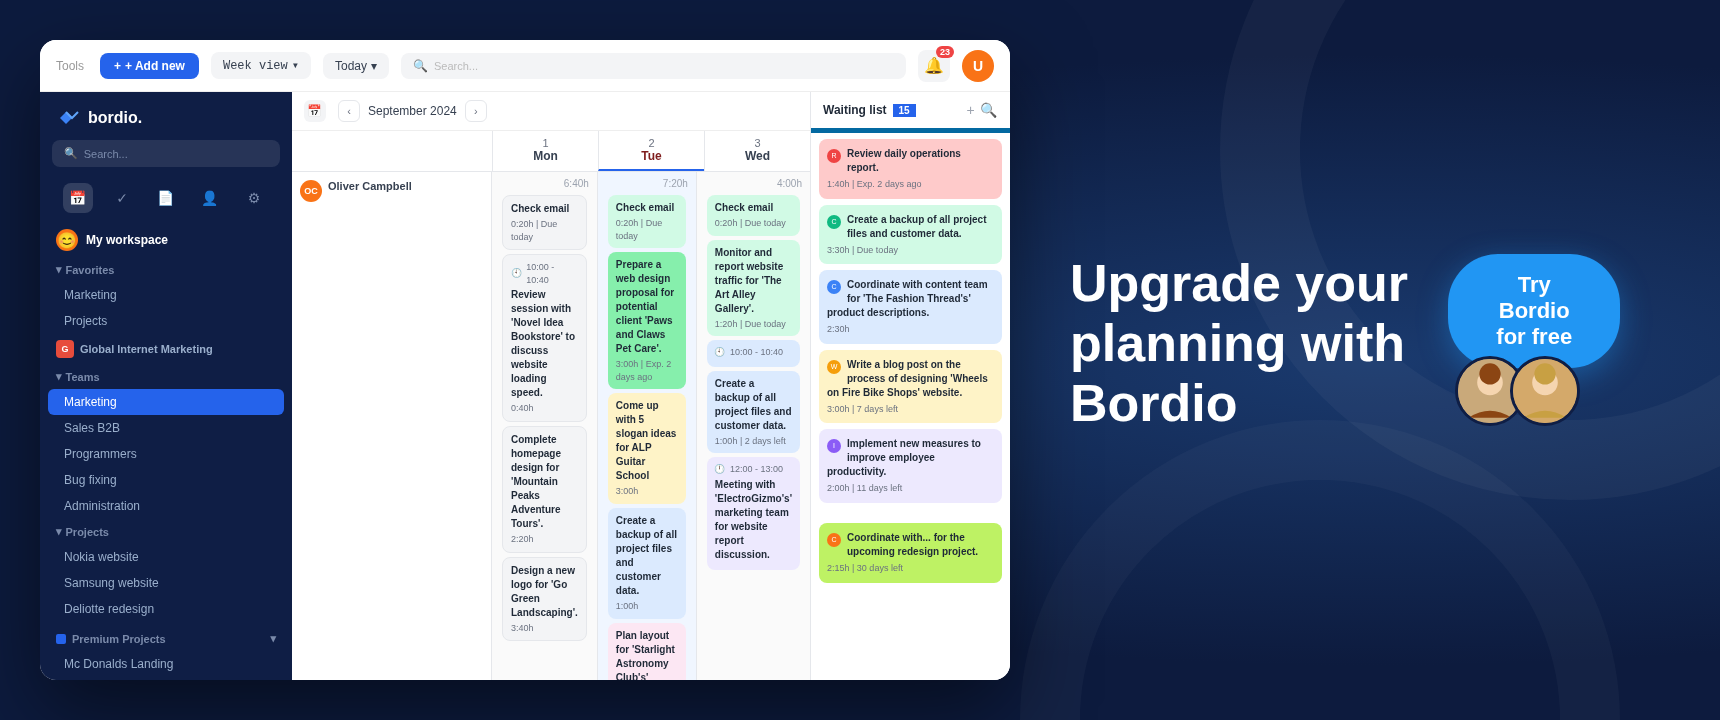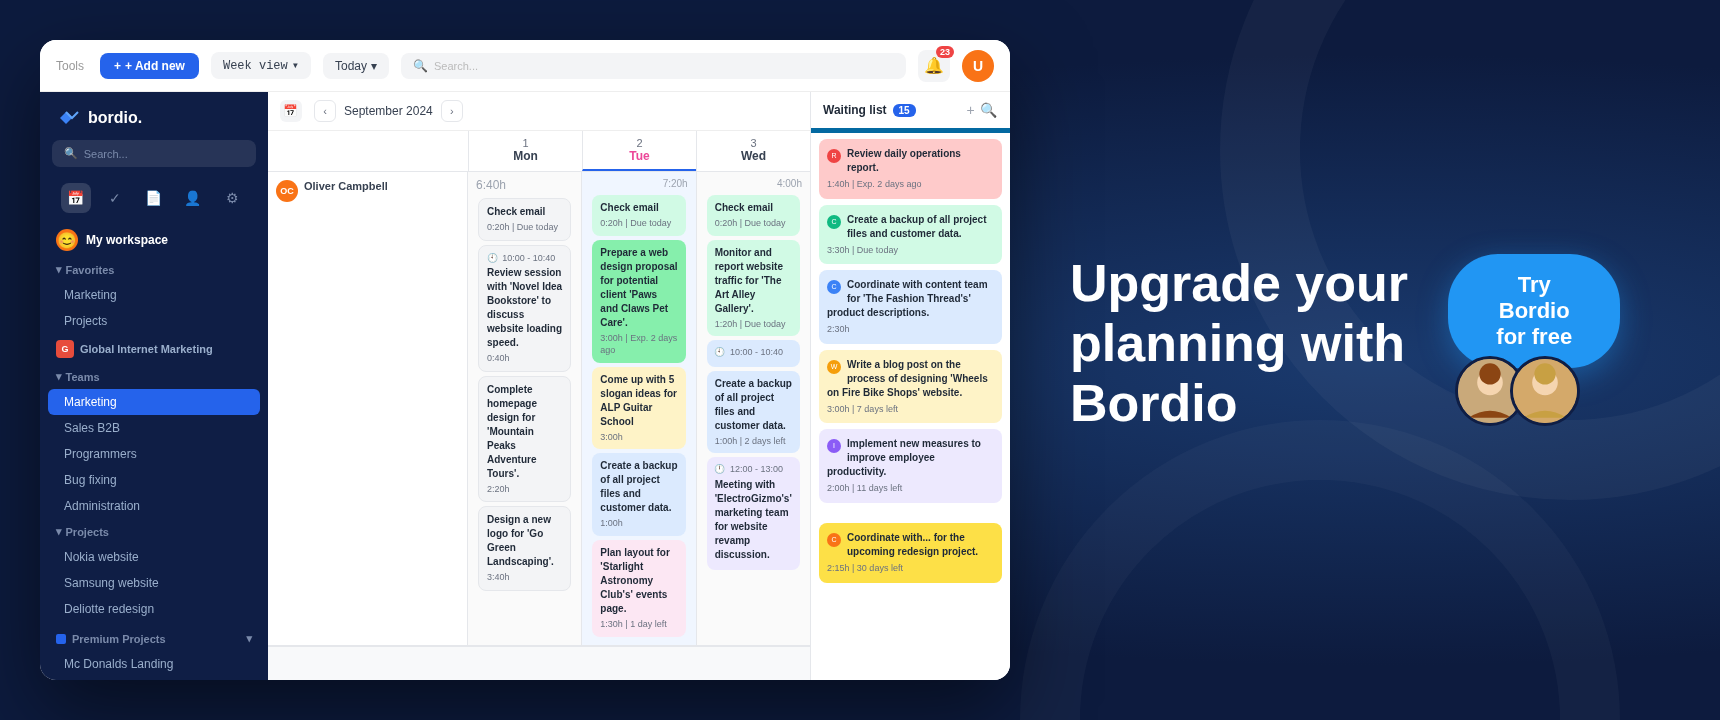--- a/index.html
+++ b/index.html
@@ -157,21 +157,21 @@
 
     
     .main-content {
       display: flex;
       flex: 1;
       overflow: hidden;
     }
 
     
     .sidebar {
-      width: 228px;
+      width: 252px;
       background: #0f1e45;
       display: flex;
       flex-direction: column;
       flex-shrink: 0;
       overflow-y: auto;
       padding-bottom: 12px;
     }
     .sidebar-header {
       padding: 14px 16px 10px;
       display: flex;
@@ -305,21 +305,21 @@
     .nav-arrow {
       width: 22px; height: 22px;
       border: 1px solid #e5e7eb;
       border-radius: 6px;
       display: flex; align-items: center; justify-content: center;
       cursor: pointer;
       font-size: 11px; color: #6b7280;
     }
     .col-date-num { font-size: 11px; color: #6b7280; }
     .col-date-day { font-size: 12px; font-weight: 600; color: #374151; }
-    .col-date-day.active { color: #ec4899; }
+    .col-date-day.active { color: #7f1d1d; }
     .person-avatar {
       width: 22px; height: 22px;
       border-radius: 50%;
       background: #d1d5db;
       display: flex; align-items: center; justify-content: center;
       font-size: 9px; color: #374151; font-weight: 700;
       overflow: hidden;
     }
     .person-name { font-size: 11px; font-weight: 600; color: #374151; }
 
@@ -359,39 +359,39 @@
       gap: 6px;
       border-bottom: 5px solid #0369a1;
       flex-shrink: 0;
     }
     .waiting-title { font-size: 12px; font-weight: 700; color: #1f2937; }
     .waiting-count {
       background: #2563eb;
       color: #fff;
       font-size: 10px;
       font-weight: 700;
-      border-radius: 6px;
+      border-radius: 0;
       padding: 1px 6px;
     }
     .waiting-actions { margin-left: auto; display: flex; gap: 6px; }
     .waiting-action { font-size: 14px; color: #9ca3af; cursor: pointer; }
     .waiting-list { overflow-y: auto; flex: 1; }
     .wait-card {
       margin: 6px 8px;
       padding: 8px;
       border-radius: 8px;
       font-size: 10px;
       line-height: 1.4;
     }
     .wait-card.salmon { background: #fecaca; }
     .wait-card.mint { background: #d1fae5; }
     .wait-card.blue { background: #dbeafe; }
     .wait-card.yellow { background: #fef3c7; }
     .wait-card.lavender { background: #ede9fe; }
-    .wait-card.peach { background: #fde047; margin-top: 20px; }
+    .wait-card.peach { background: #bef264; margin-top: 20px; }
     .wait-card-title { font-weight: 600; color: #1f2937; margin-bottom: 3px; }
     .wait-card-meta { color: #6b7280; font-size: 9px; display: flex; align-items: center; gap: 4px; }
     .wait-card-avatar {
       width: 14px; height: 14px;
       border-radius: 50%;
       background: #6b7280;
       display: inline-flex; align-items: center; justify-content: center;
       font-size: 7px; color: #fff;
     }
 
@@ -606,21 +606,21 @@
 
           <div style="display:flex;border-bottom:2px solid #e5e7eb;">
             <div style="width:200px;flex-shrink:0;padding:8px;background:#fff;border-right:1px solid #e5e7eb;display:flex;flex-direction:column;gap:4px;">
               <div style="display:flex;gap:6px;">
                 <div class="person-avatar" style="background:#f97316;color:#fff;width:22px;height:22px;">OC</div>
                 <span class="person-name">Oliver Campbell</span>
               </div>
             </div>
 
             <div style="flex:1;border-right:1px solid #e5e7eb;padding:4px;background:#fafafa;min-height:200px;">
-              <div style="text-align:left;font-size:12px;color:#9ca3af;padding:2px 4px;">6:40h</div>
+              <div style="text-align:right;font-size:10px;color:#9ca3af;padding:2px 4px;">6:40h</div>
               <div class="task-card gray">
                 <div class="task-title">Check email</div>
                 <div class="task-meta">0:20h | Due today</div>
               </div>
               <div class="task-card gray">
                 <div class="task-time-row"><span>🕙</span>10:00 - 10:40</div>
                 <div class="task-title">Review session with 'Novel Idea Bookstore' to discuss website loading speed.</div>
                 <div class="task-meta">0:40h</div>
               </div>
               <div class="task-card gray">
@@ -669,21 +669,21 @@
               </div>
               <div class="task-card blue">
                 <div class="task-time-row"><span>🕙</span>10:00 - 10:40</div>
               </div>
               <div class="task-card blue">
                 <div class="task-title">Create a backup of all project files and customer data.</div>
                 <div class="task-meta">1:00h | 2 days left</div>
               </div>
               <div class="task-card purple">
                 <div class="task-time-row"><span>🕛</span>12:00 - 13:00</div>
-                <div class="task-title">Meeting with 'ElectroGizmo's' marketing team for website revamp discussion.</div>
+                <div class="task-title">Meeting with 'ElectroGizmo's' marketing team for website report discussion.</div>
               </div>
             </div>
           </div>
 
         </div>
       </div>
 
       <div class="waiting-panel">
         <div class="waiting-header">
           <span class="waiting-title">Waiting list</span>

